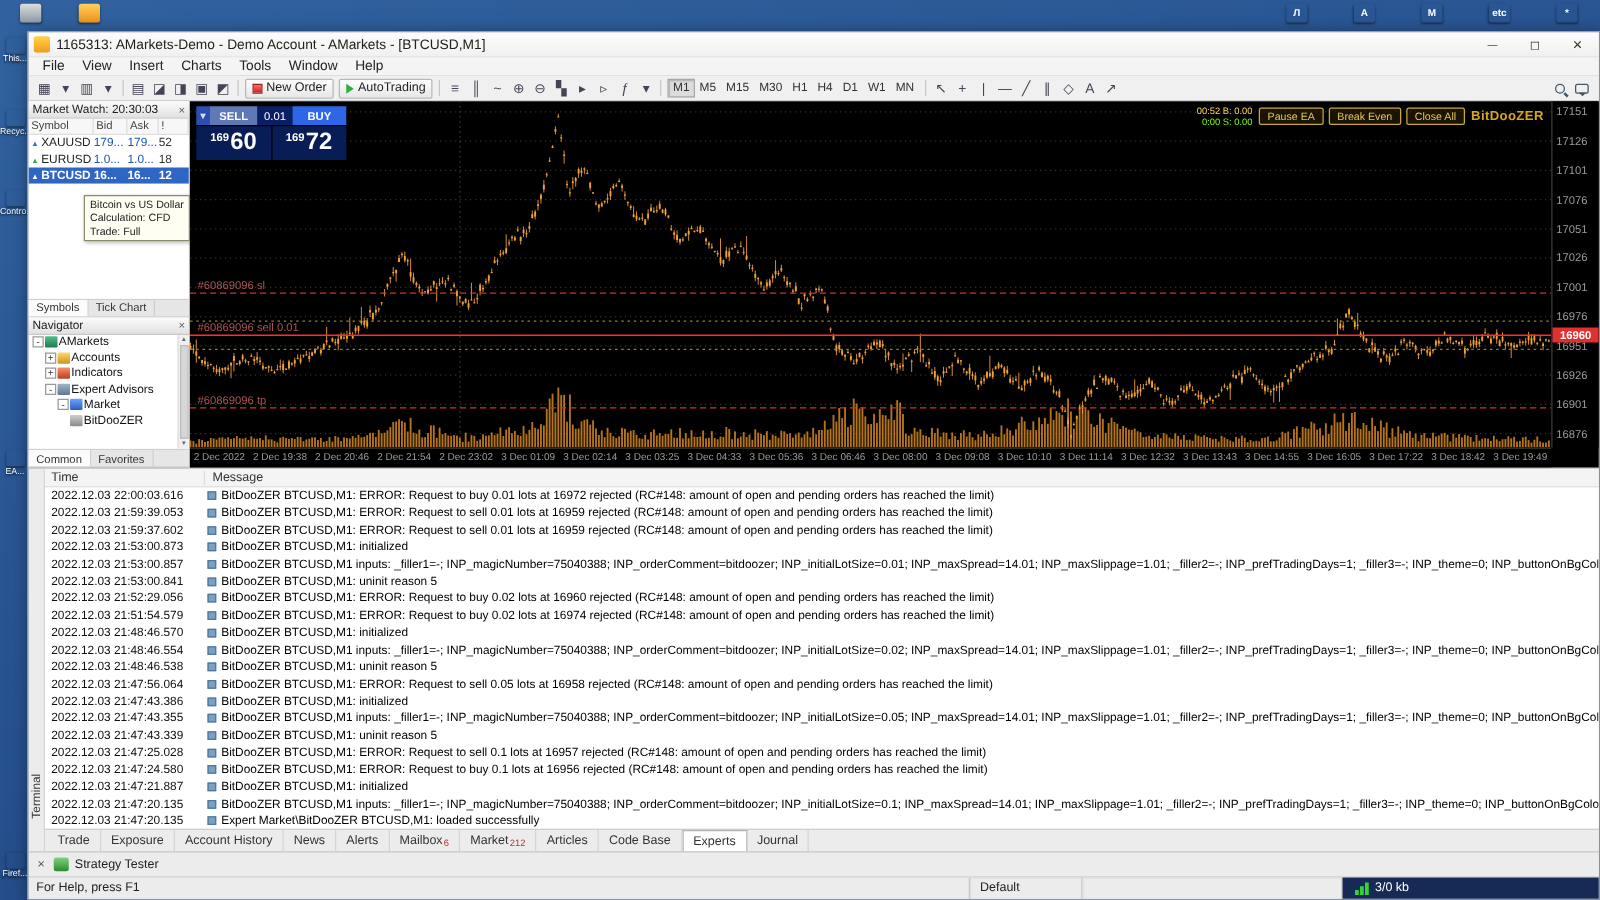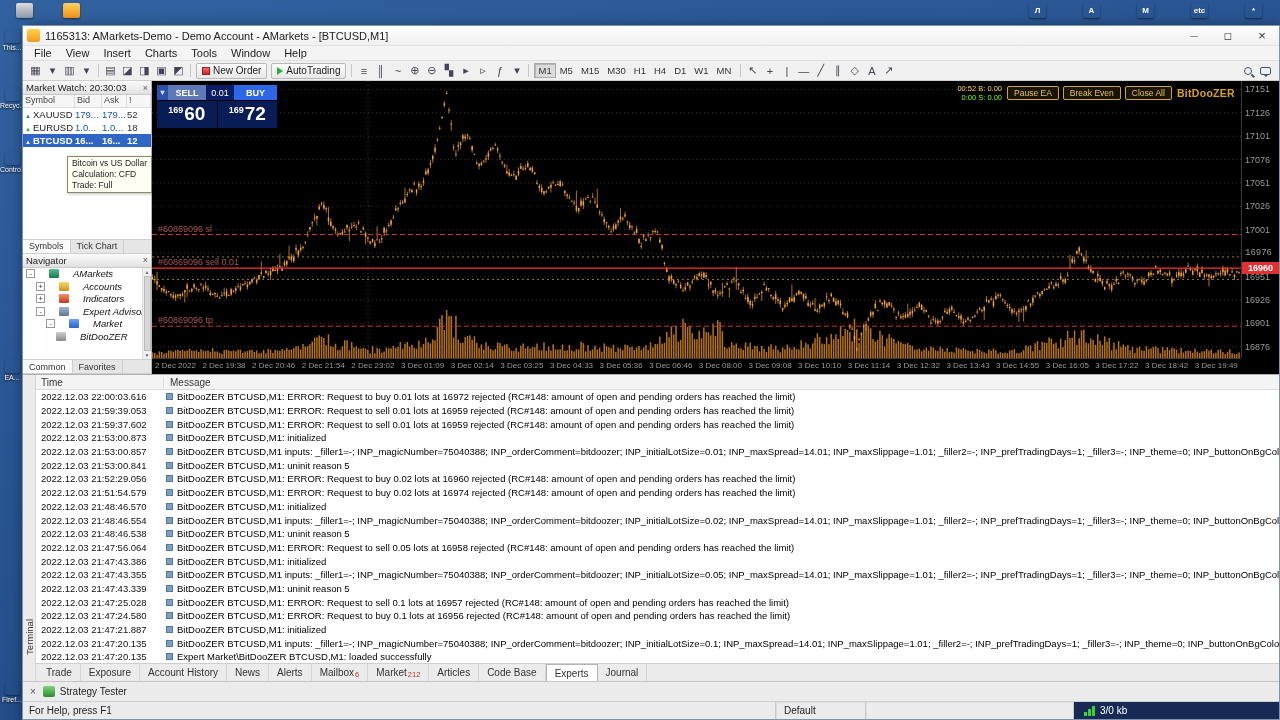--- a/index.html
+++ b/index.html
@@ -76,21 +76,21 @@
   .mw-ask{width:25px;color:#1a56b0;overflow:hidden;}
   .mw-spr{flex:1;color:#333;}
   .mw-row.k-selected{background:#2f66c4;color:#fff;font-weight:bold;}
   .mw-row.k-selected .mw-bid,.mw-row.k-selected .mw-ask,.mw-row.k-selected .mw-spr{color:#fff;}
   .mw-fill{flex:1;background:#fff;position:relative;min-height:0;}
   .tooltip{position:absolute;left:44px;top:9px;background:#fffef2;border:1px solid #8a8a6a;padding:1px 4px;font-size:8.5px;line-height:1.3;color:#222;box-shadow:1px 1px 3px rgba(0,0,0,.25);white-space:nowrap;z-index:5;}
   .side-tabs{height:15px;display:flex;background:#e6e6e6;border-top:1px solid #cfcfcf;border-bottom:1px solid #cfcfcf;font-size:9px;align-items:stretch;flex:0 0 auto;}
   .side-tab{padding:0 6px;border-right:1px solid #cfcfcf;color:#333;display:flex;align-items:center;}
   .side-tab.k-active{background:#fbfbfb;}
   .nav-list{background:#fff;flex:1;position:relative;font-size:9.5px;overflow:hidden;min-height:0;}
-  .tree-row{height:12.5px;display:flex;align-items:center;gap:14px;color:#111;font-style:italic;}
+  .tree-row{height:12.5px;display:flex;align-items:center;gap:1px;color:#111;}
   .exp{width:9px;height:9px;border:1px solid #999;font-size:8px;line-height:7px;text-align:center;color:#333;background:#fff;flex:0 0 auto;}
   .exp.k-plus::before{content:"+";}
   .exp.k-minus::before{content:"-";}
   .tree-ic{width:10px;height:9px;border-radius:1px;flex:0 0 auto;}
   .tree-ic.k-book{background:linear-gradient(#4fc08d,#1e7a4f);}
   .tree-ic.k-accounts{background:linear-gradient(#ffd76b,#c9961d);}
   .tree-ic.k-indicators{background:linear-gradient(#ff8d6b,#b8401d);}
   .tree-ic.k-ea{background:linear-gradient(#9fb4c9,#5d7891);}
   .tree-ic.k-market{background:linear-gradient(#6ba3ff,#2d5fc0);}
   .tree-ic.k-robot{background:linear-gradient(#cfcfcf,#8a8a8a);}
@@ -1849,21 +1849,21 @@
             </svg>
           </div>
         <div id="price-axis" class="price-axis">
             <div class="pa-label" style="top: 3.4223px;">17151</div>
             <div class="pa-label" style="top: 26.8176px;">17126</div>
             <div class="pa-label" style="top: 50.2128px;">17101</div>
             <div class="pa-label" style="top: 73.6081px;">17076</div>
             <div class="pa-label" style="top: 97.0034px;">17051</div>
             <div class="pa-label" style="top: 120.399px;">17026</div>
             <div class="pa-label" style="top: 143.794px;">17001</div>
-            <div class="pa-label" style="top: 167.189px; font-family: Liberation Mono, monospace;">16976</div>
+            <div class="pa-label" style="top: 167.189px;">16976</div>
             <div class="pa-label" style="top: 190.584px;">16951</div>
             <div class="pa-label" style="top: 213.98px;">16926</div>
             <div class="pa-label" style="top: 237.375px;">16901</div>
             <div class="pa-label" style="top: 260.77px;">16876</div>
             <div class="pa-current" style="top: 181.162px;">16960</div>
           </div>
         <div class="time-axis">
 
         <span class="ta-label">2 Dec 2022</span>
             <span class="ta-label">2 Dec 19:38</span>

